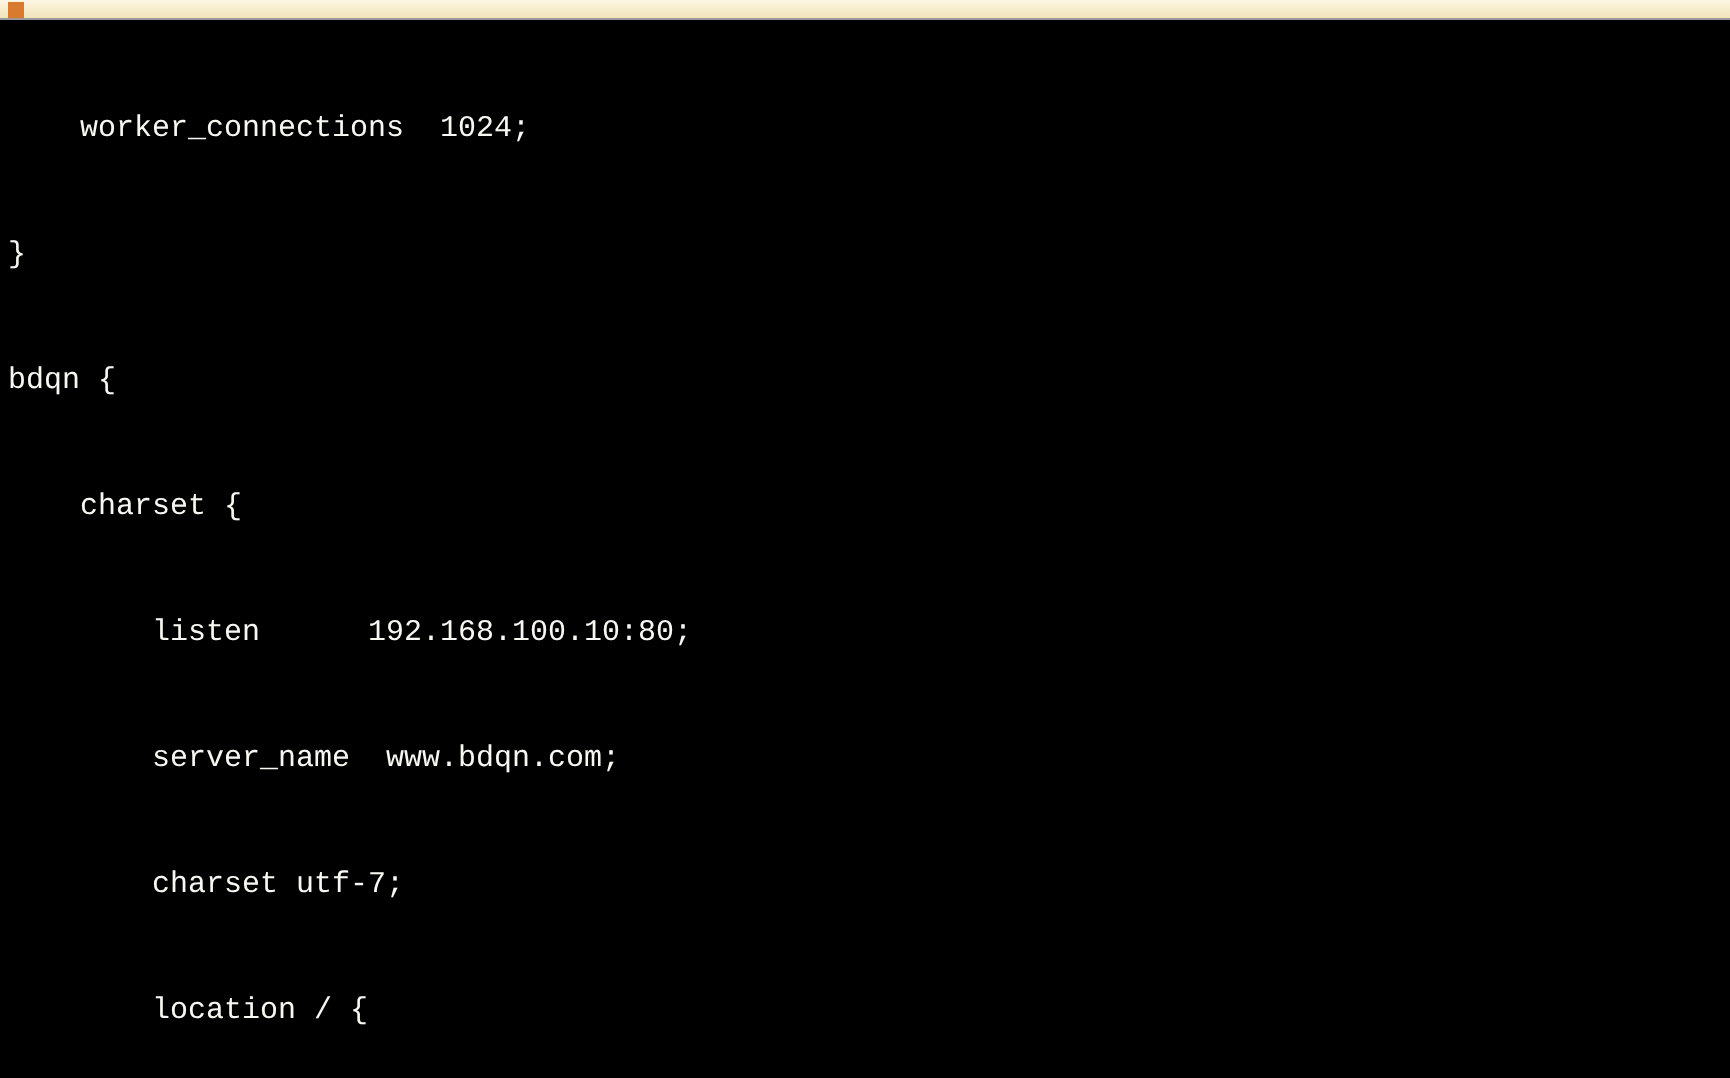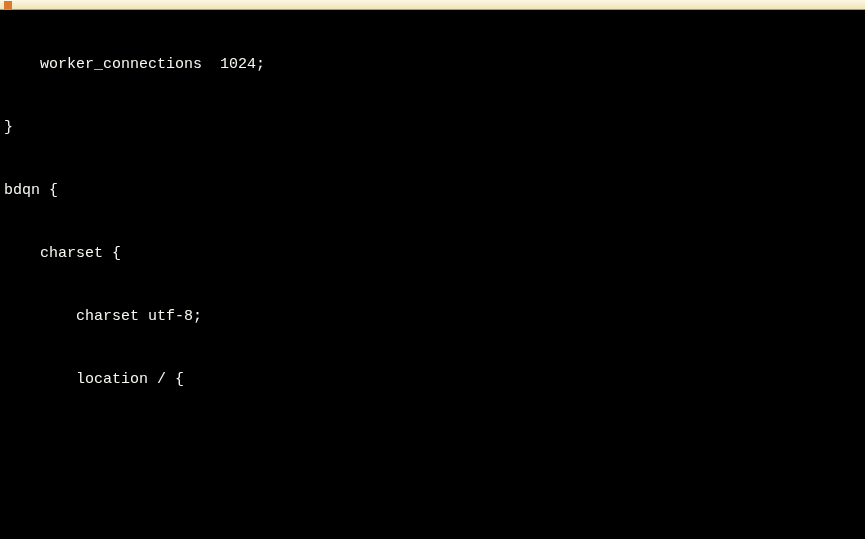--- a/index.html
+++ b/index.html
@@ -39,21 +39,23 @@
 <div class="titlebar">
   <div class="tab-icon"></div>
   <span></span>
 </div>
 
 <div class="terminal">
   <span class="line">    worker_connections  1024;</span>
   <span class="line">}</span>
   <span class="line">bdqn {</span>
   <span class="line">    charset {</span>
-  <span class="line">        charset utf-8;</span>
+  <span class="line">        listen      192.168.100.10:80;</span>
+  <span class="line">        server_name  www.bdqn.com;</span>
+  <span class="line">        charset utf-7;</span>
   <span class="line">        location / {</span>
   
   
   
   
   
   
   
   
   

